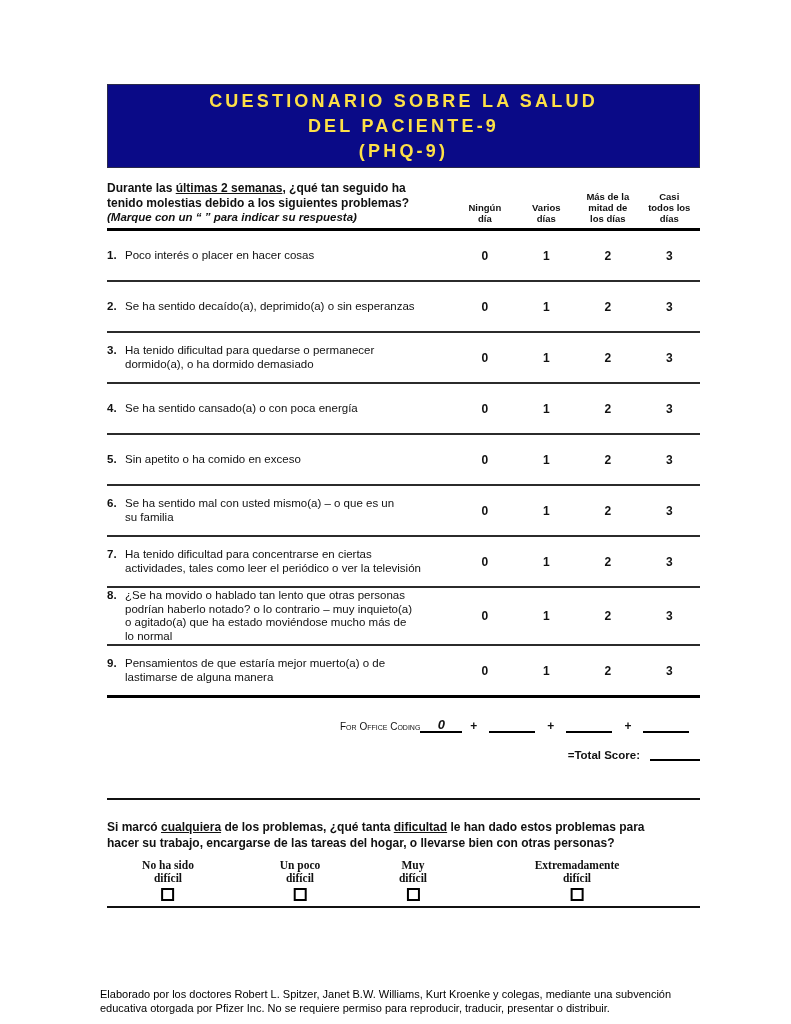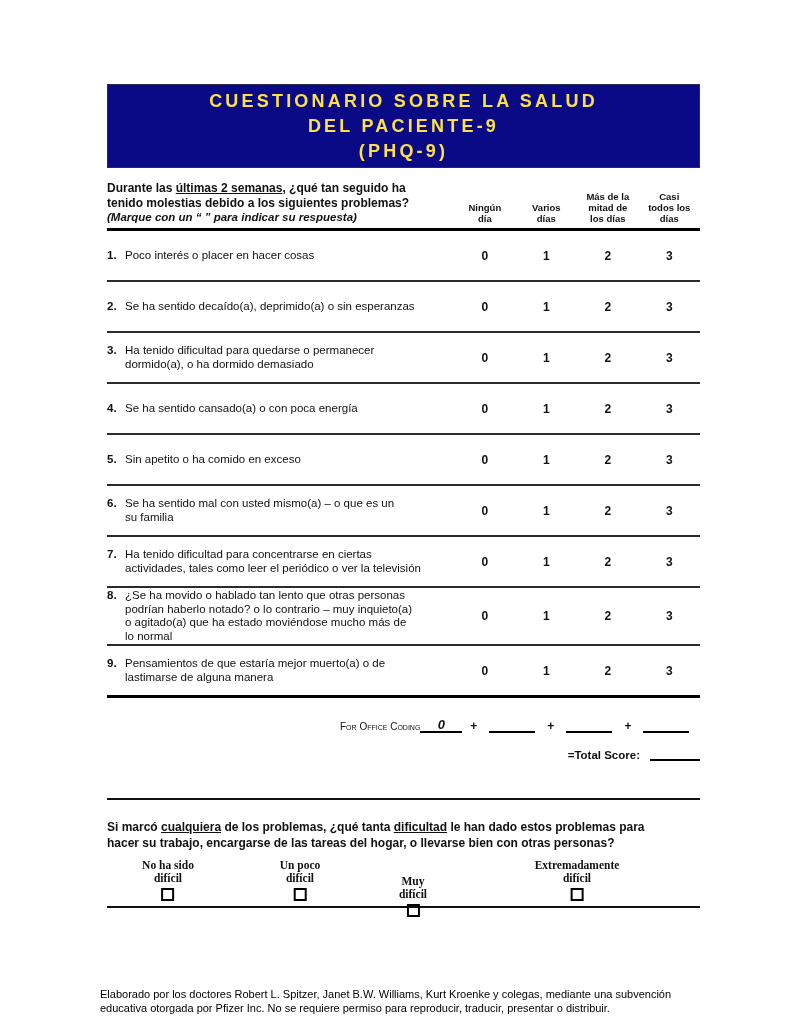--- a/index.html
+++ b/index.html
@@ -240,21 +240,21 @@
         <div class="diff-opt" style="left:61px;">
           <div>No ha sido</div>
             <div>difícil</div>
           <div class="checkbox"></div>
         </div>
         <div class="diff-opt" style="left:185px;margin-left:8px;">
           <div>Un poco</div>
             <div>difícil</div>
           <div class="checkbox"></div>
         </div>
-        <div class="diff-opt" style="left:306px;margin-top:16px;">
+        <div class="diff-opt" style="left:306px;">
           <div>Muy</div>
             <div>difícil</div>
           <div class="checkbox"></div>
         </div>
         <div class="diff-opt" style="left:470px;">
           <div>Extremadamente</div>
             <div>difícil</div>
           <div class="checkbox"></div>
         </div>
       </div>

